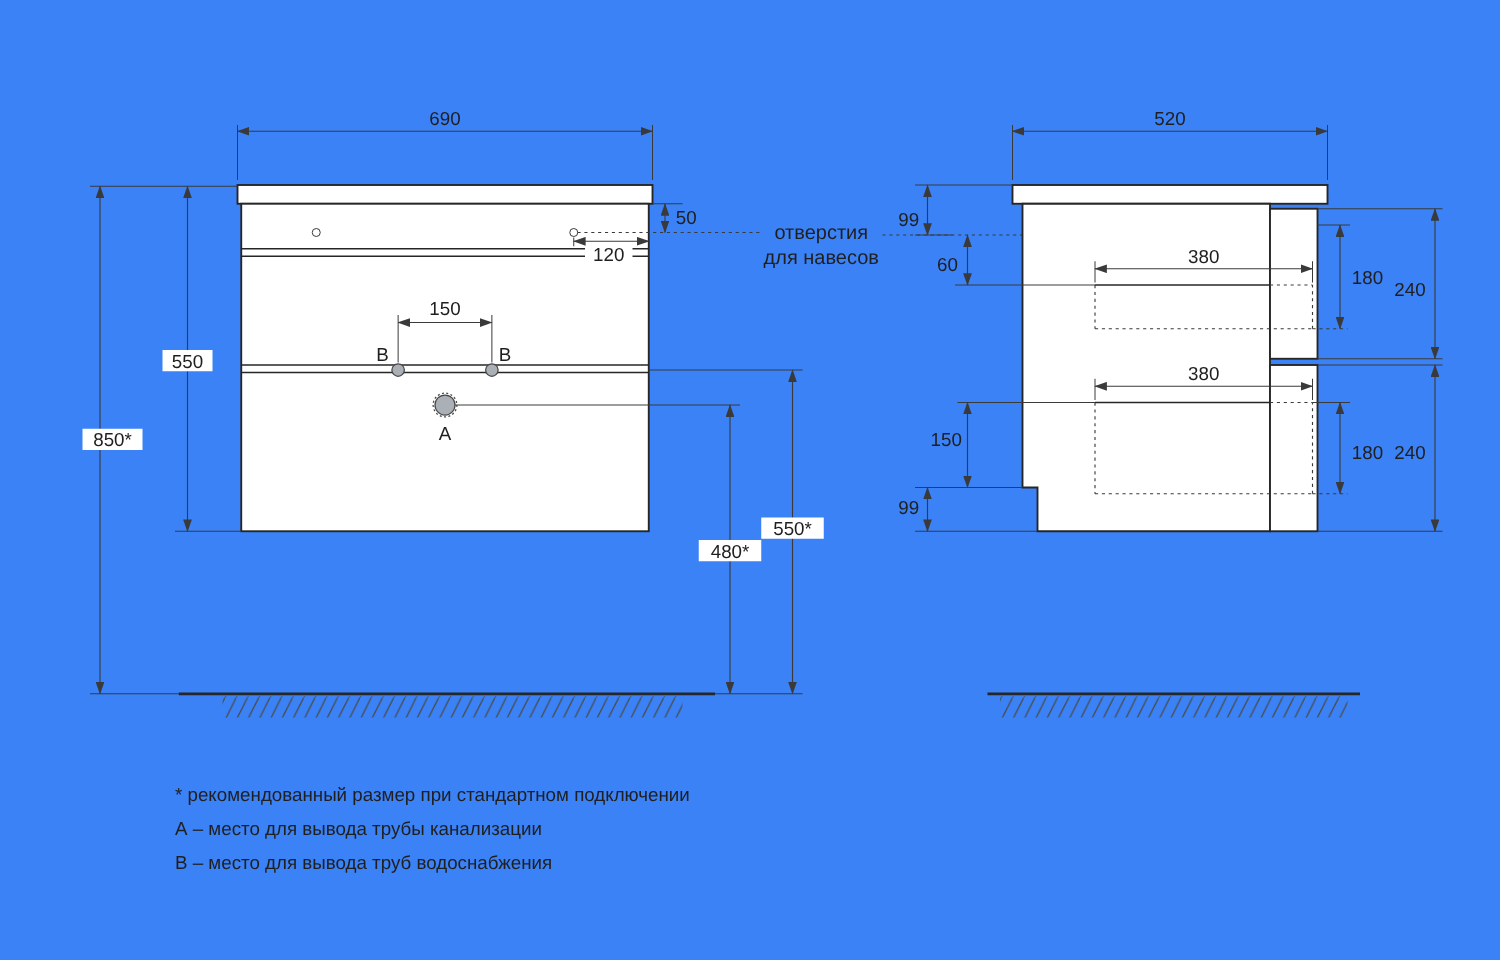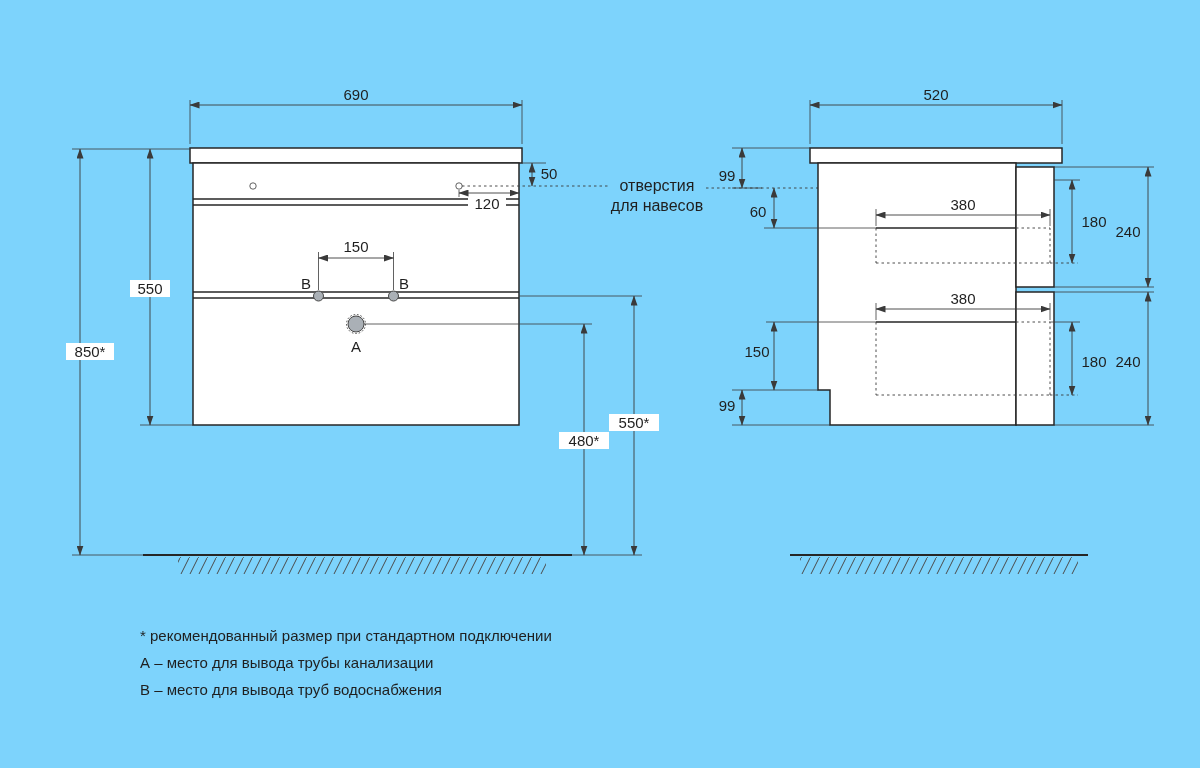--- a/index.html
+++ b/index.html
@@ -1,16 +1,16 @@
 <!DOCTYPE html>
 <html><head>
 <meta charset="utf-8">
 <style>
   html,body{margin:0;padding:0;background:#ffffff;}
-  .stage{width:1200px;height:768px;position:relative;background:#7dd3fc;font-family:"Liberation Sans",sans-serif;overflow:hidden;}
+  .stage{width:1200px;height:768px;position:relative;background:#3b82f6;font-family:"Liberation Sans",sans-serif;overflow:hidden;}
   svg{display:block;}
   .obj{stroke:#262626;stroke-width:1.5;fill:#ffffff;stroke-linejoin:miter;}
   .objline{stroke:#262626;stroke-width:1.3;fill:none;}
   .dim{stroke:#3a3a3a;stroke-width:0.9;fill:none;}
   .ext{stroke:#3a3a3a;stroke-width:0.8;fill:none;}
   .dot{stroke:#3a3a3a;stroke-width:0.9;fill:none;stroke-dasharray:2.5,3;}
   .floor{stroke:#262626;stroke-width:2.2;fill:none;}
   .t{font-size:15px;fill:#1f1f1f;text-anchor:middle;font-family:"Liberation Sans",sans-serif;}
   .tc{font-size:16px;fill:#1f1f1f;text-anchor:middle;font-family:"Liberation Sans",sans-serif;}
   .note{font-size:15px;fill:#1f1f1f;text-anchor:start;font-family:"Liberation Sans",sans-serif;}

